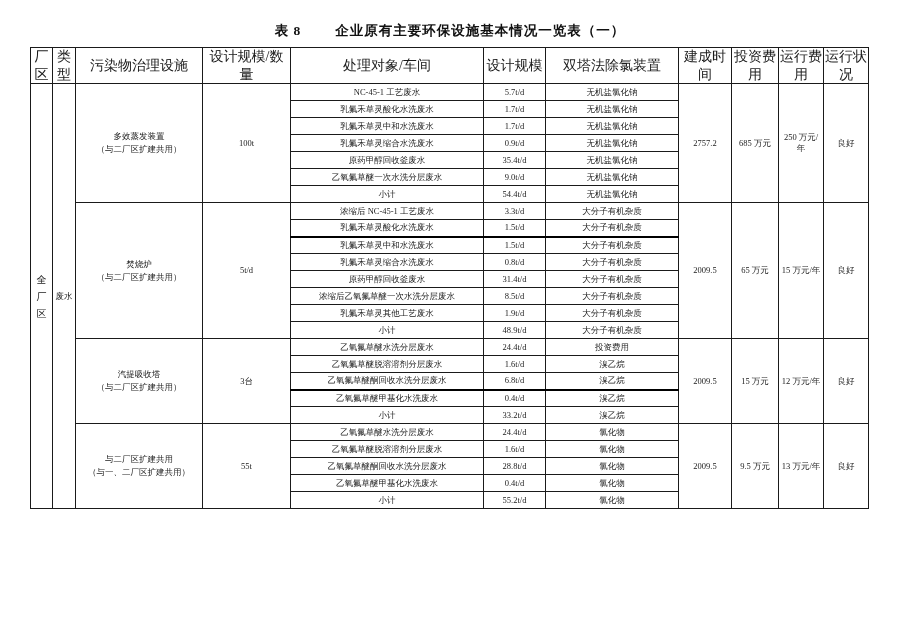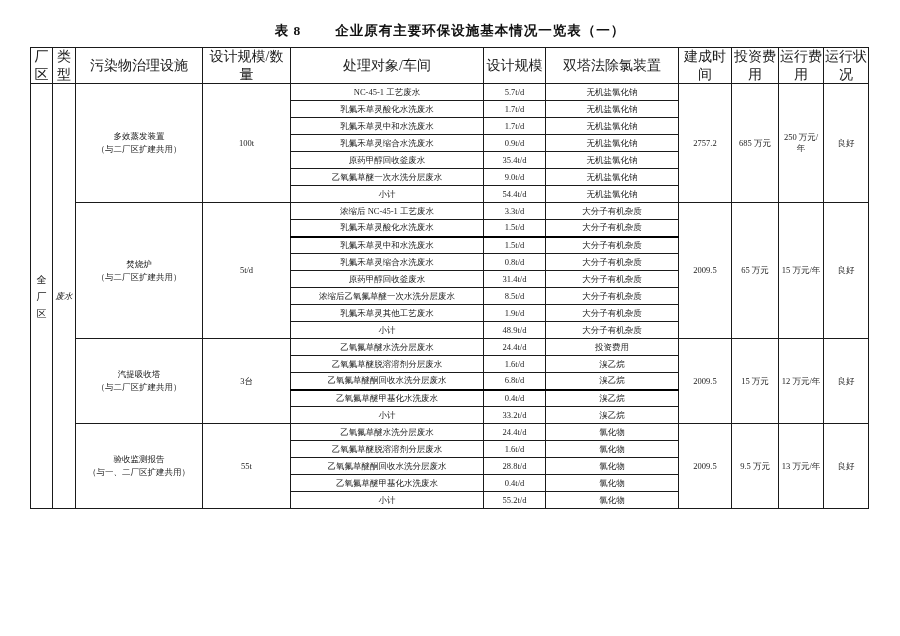--- a/index.html
+++ b/index.html
@@ -48,21 +48,21 @@
     overflow:hidden;
     color:#1b1b1b;
     font-weight:normal;
   }
   table.main th{height:20px;font-size:14px;}
   table.main tr{height:17px;}
   tr.tb > td{border-bottom:2.5px solid #000;}
   .c-area span{
     display:inline-block;width:1em;word-break:break-all;line-height:1.7;font-size:10px;
   }
-  .c-type{font-size:9px;font-style:italic;}
+  .c-type{font-size:9px;}
   .fac-line{line-height:1.5;}
   .fac-note{line-height:1.5;}
 </style>
 </head>
 <body>
 
 <div class="page">
 
 
   <div class="doc-title">
@@ -228,21 +228,21 @@
           <td>溴乙烷</td>
         </tr>
         <tr>
           <td>小计</td>
           <td>33.2t/d</td>
           <td>溴乙烷</td>
         </tr>
 
         <tr>
           <td rowspan="5">
-            <div class="fac-line">验收监测报告</div>
+            <div class="fac-line">与二厂区扩建共用</div>
             <div class="fac-note">（与一、二厂区扩建共用）</div>
           </td>
           <td rowspan="5">55t</td>
           <td>乙氧氟草醚水洗分层废水</td>
           <td>24.4t/d</td>
           <td>氯化物</td>
           <td rowspan="5">2009.5</td>
           <td rowspan="5">9.5 万元</td>
           <td rowspan="5">13 万元/年</td>
           <td rowspan="5">良好</td>

